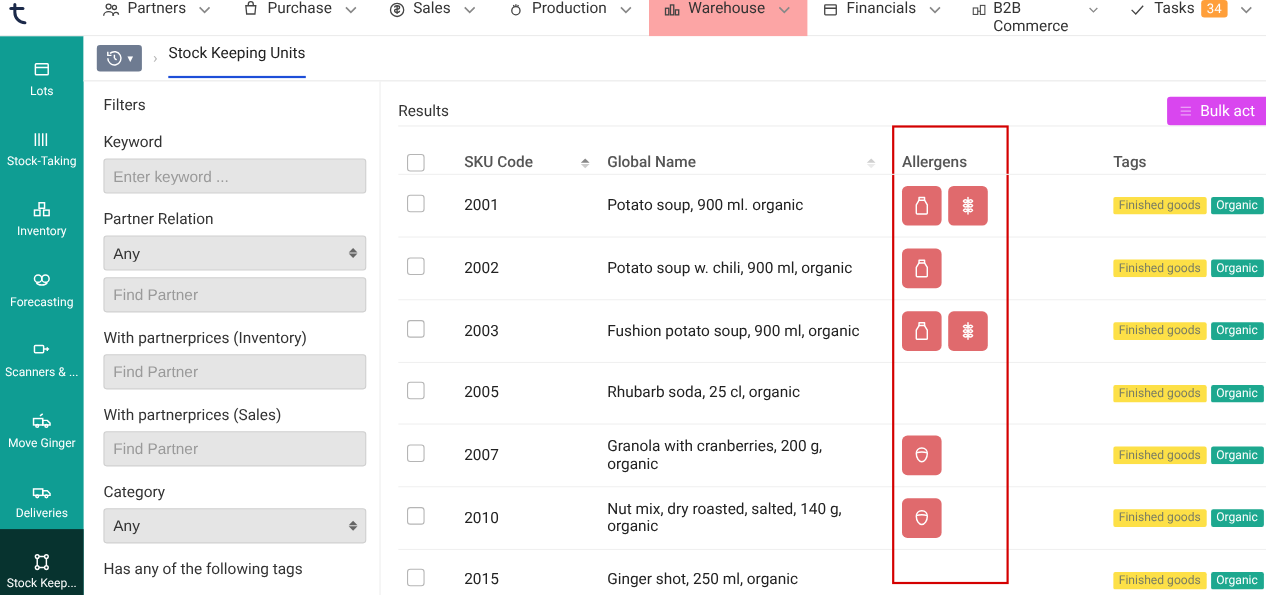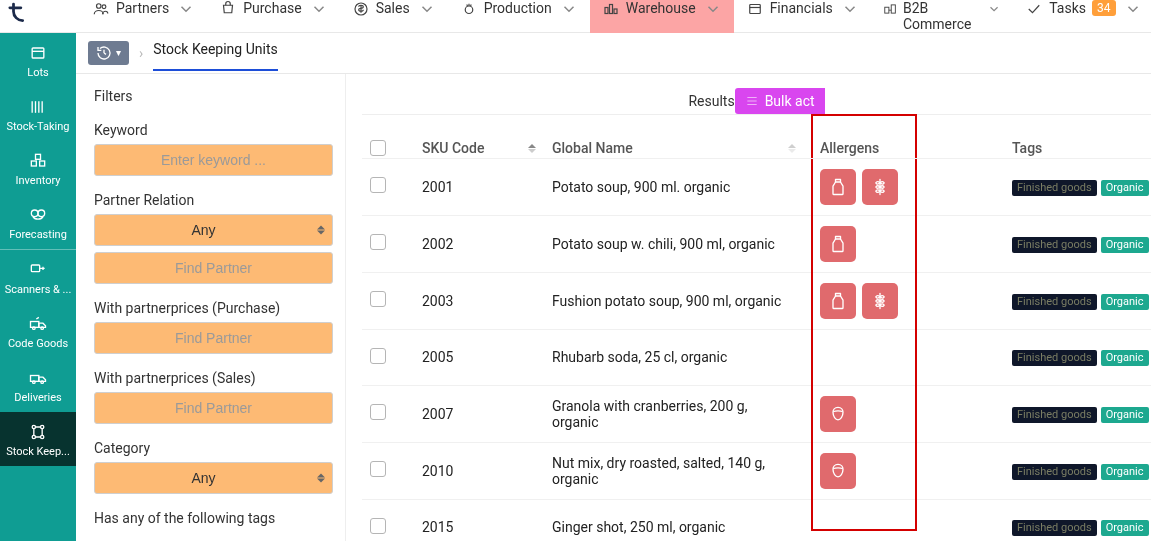--- a/index.html
+++ b/index.html
@@ -14,21 +14,21 @@
   .nav-item svg.icon-sm { width: 18px; height: 18px; }
   .nav-item.active { background: #fca5a5; }
   .nav-chev { margin-left: 2px; }
   .badge-orange { background: #ff9f3a; color: #fff; border-radius: 3px; padding: 0 5px; font-size: 12px; line-height: 16px; display: inline-block; }
 
   
   .main { flex: 1 1 auto; display: flex; min-height: 0; }
 
   
   .sidebar { width: 76px; background: #0f9d93; color: #fff; display: flex; flex-direction: column; font-size: 11px; flex: 0 0 auto; }
-  .sidebar .sb-item { display: flex; flex-direction: column; align-items: center; gap: 4px; padding: 10px 2px 8px; cursor: pointer; text-align: center; color:#fff; }
+  .sidebar .sb-item { display: flex; flex-direction: column; align-items: center; gap: 4px; padding: 20px 2px 8px; cursor: pointer; text-align: center; color:#fff; }
   .sidebar svg { width: 24px; height: 20px; fill: none; stroke: #fff; stroke-width: 1.6; }
   .sb-divider { height: 1px; background: rgba(255,255,255,.35); margin: 0; }
   .sb-item.dark { background: #07332f; }
   .sb-label { line-height: 12px; max-width: 72px; overflow: hidden; white-space: nowrap; text-overflow: ellipsis; }
 
   
   .content { flex: 1 1 auto; display: flex; flex-direction: column; min-width: 0; }
 
   
   .crumbbar { height: 42px; display: flex; align-items: center; gap: 10px; padding: 0 12px; border-bottom: 1px solid #e8e8e8; background:#fff; }
@@ -36,32 +36,32 @@
   .history-btn .caret { font-size: 10px; }
   .crumb-sep { color: #b8b8b8; }
   .crumb-current { border-bottom: 2px solid #1d4ed8; padding-bottom: 12px; margin-top:6px; }
 
   
   .panes { flex:1 1 auto; display: flex; min-height: 0; }
   .filters { width: 270px; border-right: 1px solid #eee; padding: 14px 12px 0 18px; overflow: hidden; flex:0 0 auto; }
   .filters-title { font-size: 14px; margin-bottom: 18px; color:#333; }
   .filters label { display:block; font-size: 14px; color:#333; margin-bottom: 6px; }
   .field { margin-bottom: 16px; }
-  .text-input, .select-input { width: 100%; height: 32px; border: 1px solid #cfcfcf; border-radius: 3px; padding: 0 8px; font-size: 14px; color:#333; background:#fdba74;text-align:center; }
+  .text-input, .select-input { width: 100%; height: 32px; border: 1px solid #cfcfcf; border-radius: 3px; padding: 0 8px; font-size: 14px; color:#333; background:#e5e5e5; }
   .text-input::placeholder { color:#9a9a9a; }
   .select-wrap { position: relative; }
   .select-input { appearance: none; -webkit-appearance: none; padding-right: 28px; }
   .select-caret { position:absolute; right:8px; top:50%; transform:translateY(-50%); display:flex; flex-direction:column; gap:1px; }
   .select-caret span { width:0;height:0;border-left:4px solid transparent;border-right:4px solid transparent; }
   .select-caret .up { border-bottom:4px solid #666; }
   .select-caret .dn { border-top:4px solid #666; }
 
   
   .results { flex:1 1 auto; padding: 14px 0 0 16px; display:flex; flex-direction:column; min-width:0; overflow:hidden; }
-  .results-header { display:flex; align-items:center; justify-content:center; padding-right:0; }
+  .results-header { display:flex; align-items:center; justify-content:space-between; padding-right:0; }
   .results-title { font-size:14px; color:#333; }
   .bulk-btn { background:#d946ef; color:#fff; border-radius:3px 0 0 3px; padding:5px 10px; display:flex; align-items:center; gap:6px; font-size:14px; cursor:pointer; white-space:nowrap; }
   .bulk-btn svg { width:14px; height:14px; stroke:#fff; fill:none; }
 
   .table { flex:1 1 auto; overflow:hidden; border-top:1px solid #eee; }
   .thead,.trow { display:grid; grid-template-columns: 60px 130px 260px 200px 1fr; align-items:center; border-bottom:1px solid #f0f0f0; font-size:14px; }
   .thead { height:44px; color:#555; font-weight:500; position:relative; }
   .thead .th { display:flex; align-items:center; gap:6px;margin-top:24px; }
   .trow { min-height:56px; padding:10px 0; }
   .trow .cell { padding-right:8px; }
@@ -72,21 +72,21 @@
   .sort-ic .d{border-top:4px solid #ccc;}
 
   
   .allergen-box {  }
   .allergen-frame { position:absolute; border:2px solid #d40000; pointer-events:none; }
 
   .allergen-badge { width:36px;height:36px;border-radius:5px;background:#e06a6d;display:inline-flex;align-items:center;justify-content:center;margin-right:6px; }
   .allergen-badge svg { width:20px;height:22px; stroke:#fff; fill:none; stroke-width:1.6; stroke-linecap:round; stroke-linejoin:round; }
 
   .tag { display:inline-block; font-size:11px; line-height:16px; border-radius:2px; padding:0 5px; margin-right:4px; white-space:nowrap; }
-  .tag.finished { background:#0f172a; color:#7a7d63; }
+  .tag.finished { background:#fde047; color:#7a7d63; }
   .tag.organic  { background:#1da88f; color:#fff; }
 
   .table-wrap { position:relative; }
 
 </style>
 </head>
 <body>
 
 <div class="topnav">
   <div class="logo-box">
@@ -201,21 +201,21 @@
       <div class="sb-item">
         <svg viewBox="0 0 24 24">
           <use href="#sb-scanners"></use>
         </svg>
         <span class="sb-label">Scanners &amp; ...</span>
       </div>
       <div class="sb-item">
         <svg viewBox="0 0 24 24">
           <use href="#sb-movegoods"></use>
         </svg>
-        <span class="sb-label">Code Goods</span>
+        <span class="sb-label">Move Ginger</span>
       </div>
       <div class="sb-item">
         <svg viewBox="0 0 24 24">
           <use href="#sb-deliveries"></use>
         </svg>
         <span class="sb-label">Deliveries</span>
       </div>
       <div class="sb-item dark">
         <svg viewBox="0 0 24 24">
           <use href="#sb-sku"></use>
@@ -256,21 +256,21 @@
             <div class="select-caret">
                 <span class="up"></span>
                 <span class="dn"></span>
               </div>
           </div>
           <div style="height:6px"></div>
           <input class="text-input" placeholder="Find Partner" style="">
         </div>
 
         <div class="field">
-          <label>With partnerprices (Purchase)</label>
+          <label>With partnerprices (Inventory)</label>
           <input class="text-input" placeholder="Find Partner" style="">
         </div>
 
         <div class="field">
           <label>With partnerprices (Sales)</label>
           <input class="text-input" placeholder="Find Partner" style="">
         </div>
 
         <div class="field">
           <label>Category</label>

